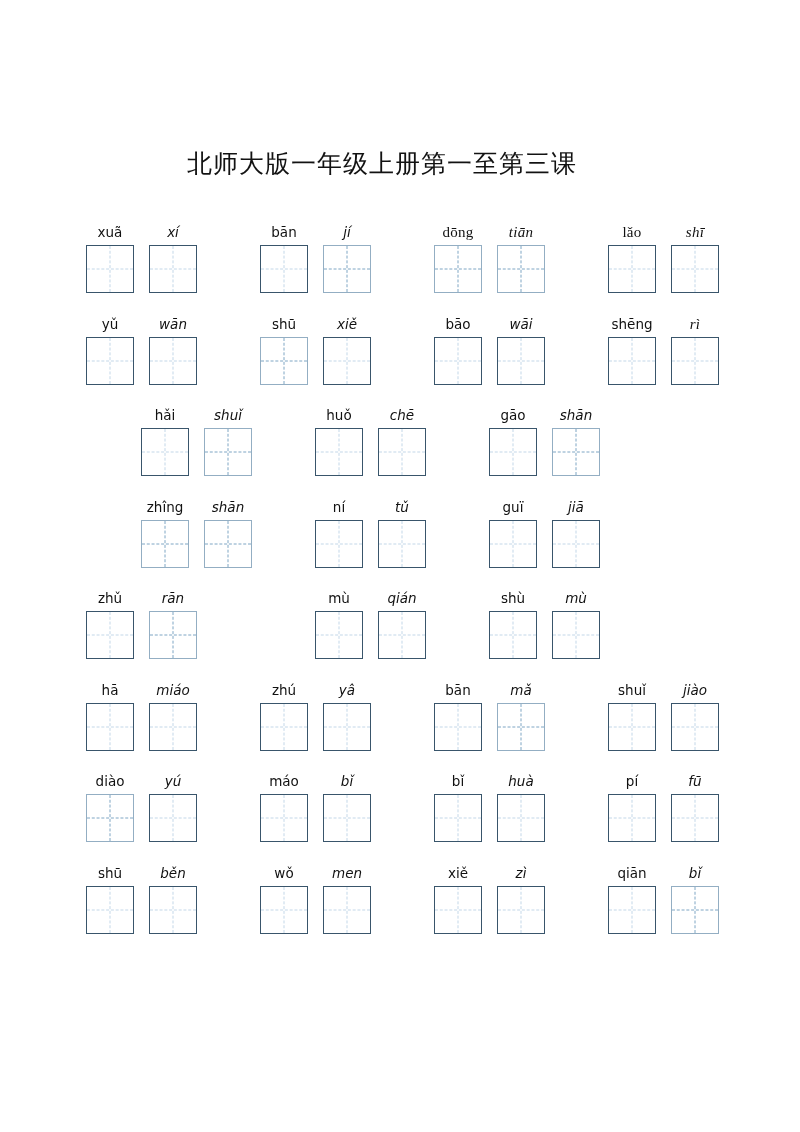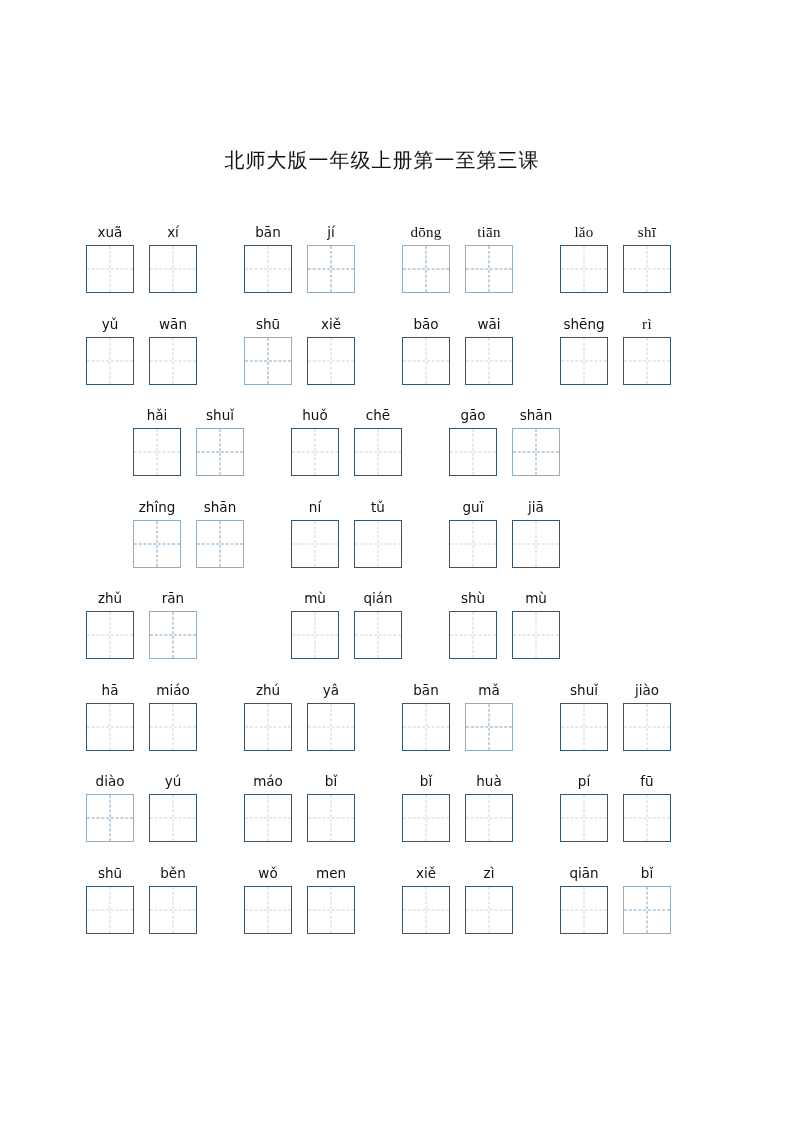--- a/index.html
+++ b/index.html
@@ -21,56 +21,58 @@
     height: 1132px;
     background: #ffffff;
   }
   .worksheet-title {
     position: absolute;
     top: 147px;
     left: 0;
     width: 764px;
     text-align: center;
     font-family: "Liberation Serif", "DejaVu Serif", serif;
-    font-size: 20px;
+    font-size: 25px;
     font-weight: 400;
     letter-spacing: 1px;
     color: #121212;
     white-space: nowrap;
   }
   .rows {
     position: absolute;
     top: 219px;
     left: 86px;
     width: 630px;
   }
   .row {
     display: flex;
     flex-direction: row;
     align-items: flex-start;
     height: 91.5px;
+    gap: 8px;
   }
   .group {
     display: flex;
     flex-direction: row;
     align-items: flex-start;
   }
   .group-gap {
     width: 47px;
     flex: 0 0 47px;
   }
   .cellwrap {
     width: 48px;
     margin-right: 15px;
     display: flex;
     flex-direction: column;
     align-items: center;
   }
   .cellwrap.tight {
     margin-right: 0;
+    font-style: italic;
   }
   .pinyin {
     height: 26px;
     line-height: 26px;
     font-size: 14.5px;
     font-weight: 400;
     white-space: nowrap;
     color: #111111;
     text-align: center;
   }

